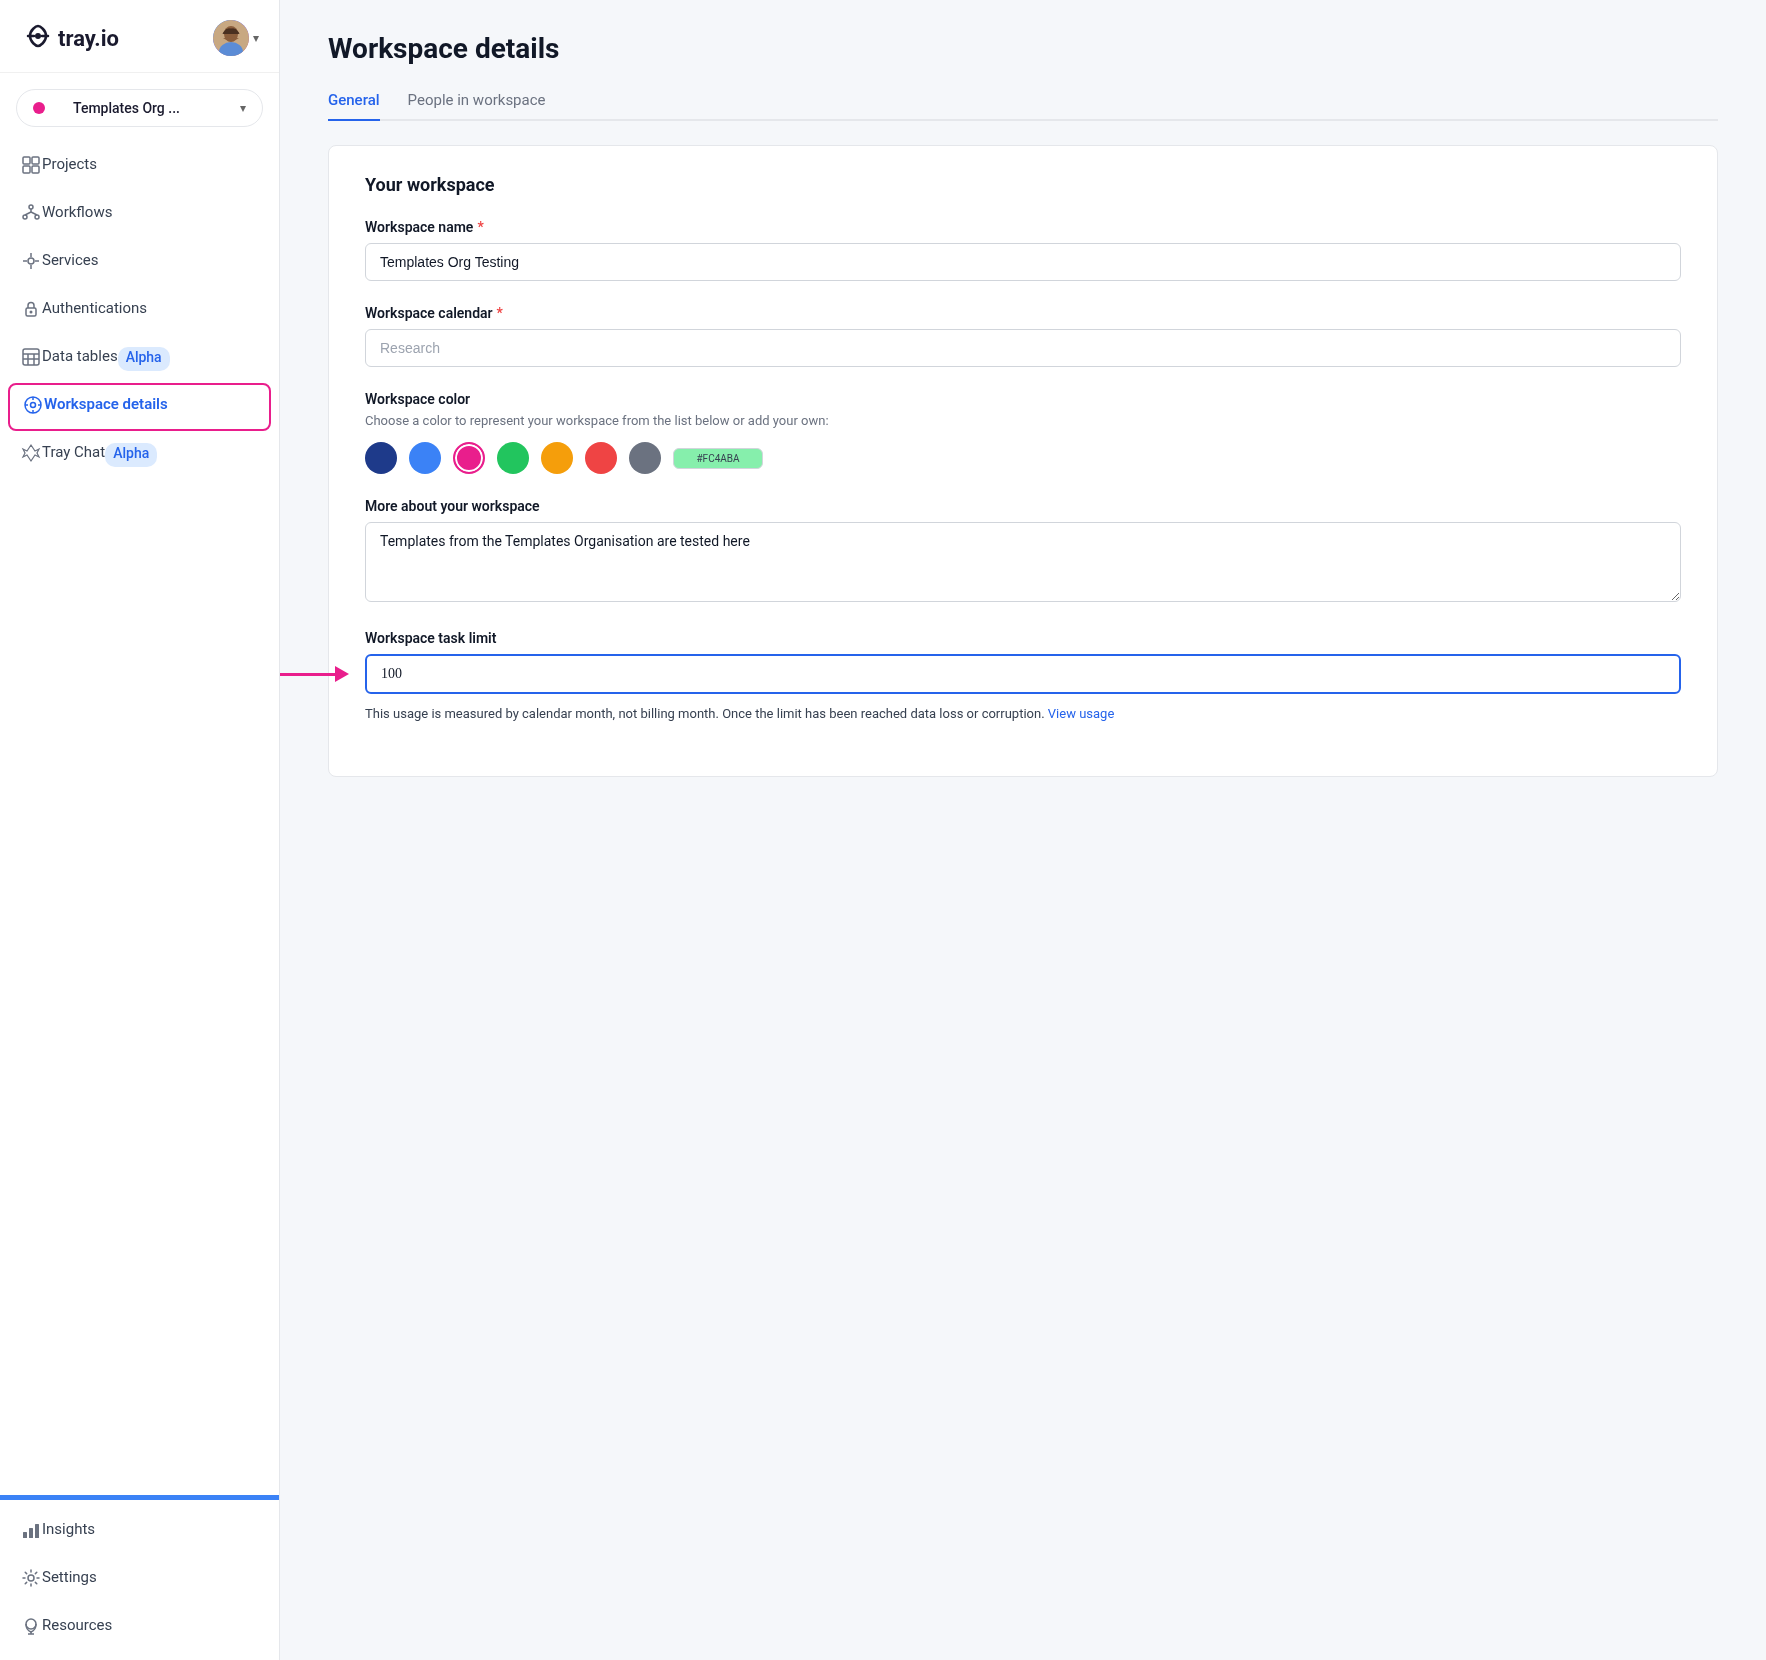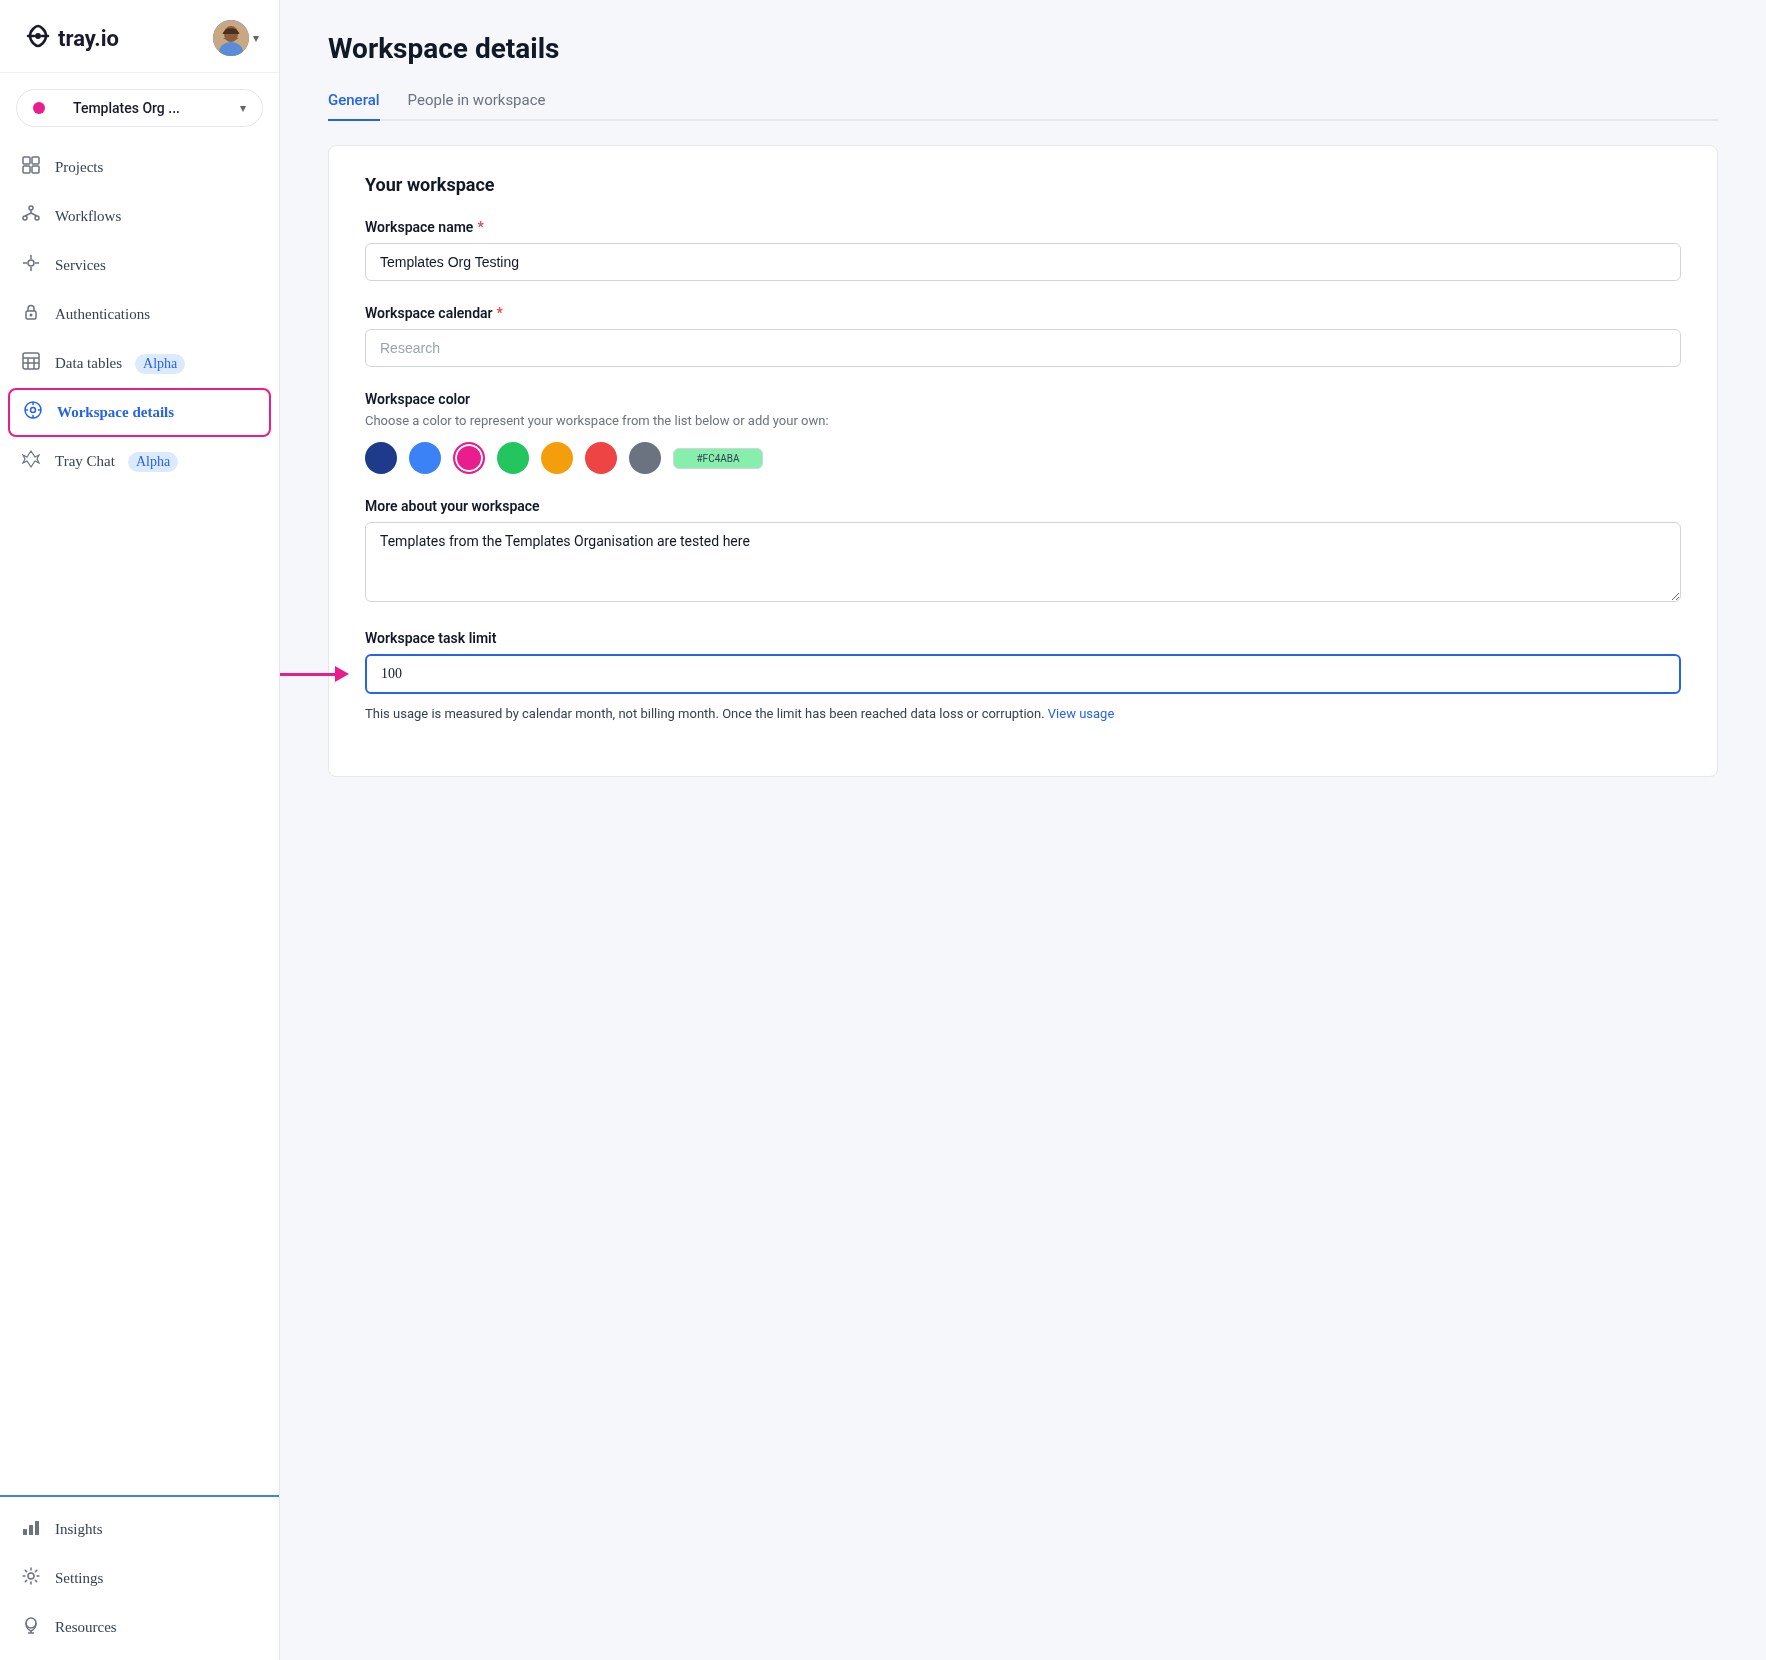--- a/index.html
+++ b/index.html
@@ -98,31 +98,29 @@
       color: #666;
     }
 
     .nav-section {
       padding: 8px 0;
       flex: 1;
     }
 
     .nav-item {
       display: flex;
-      align-items: center;
-      gap: 13px;
+      gap: 0;
       padding: 12px 20px;
       cursor: pointer;
       color: #374151;
       font-size: 15px;
       font-weight: 400;
       text-decoration: none;
       border-radius: 0;
       transition: background 0.15s;
-      font-family: Liberation Serif, serif;
     }
 
     .nav-item.active {
       background: #fff;
       color: #2563eb;
       font-weight: 600;
       border: 2px solid #e91e8c;
       border-radius: 8px;
       margin: 0 8px;
       padding: 10px 12px;
@@ -142,21 +140,21 @@
     .alpha-badge {
       font-size: 14px;
       padding: 2px 8px;
       border-radius: 10px;
       background: #dbeafe;
       color: #2563eb;
       font-weight: 500;
     }
 
     .sidebar-bottom {
-      border-top: 2px solid #3b82f6;
+      border-top: 5px solid #3b82f6;
       padding: 8px 0;
     }
 
     
     .main {
       flex: 1;
       background: #f5f7fa;
       overflow-y: auto;
     }
 

